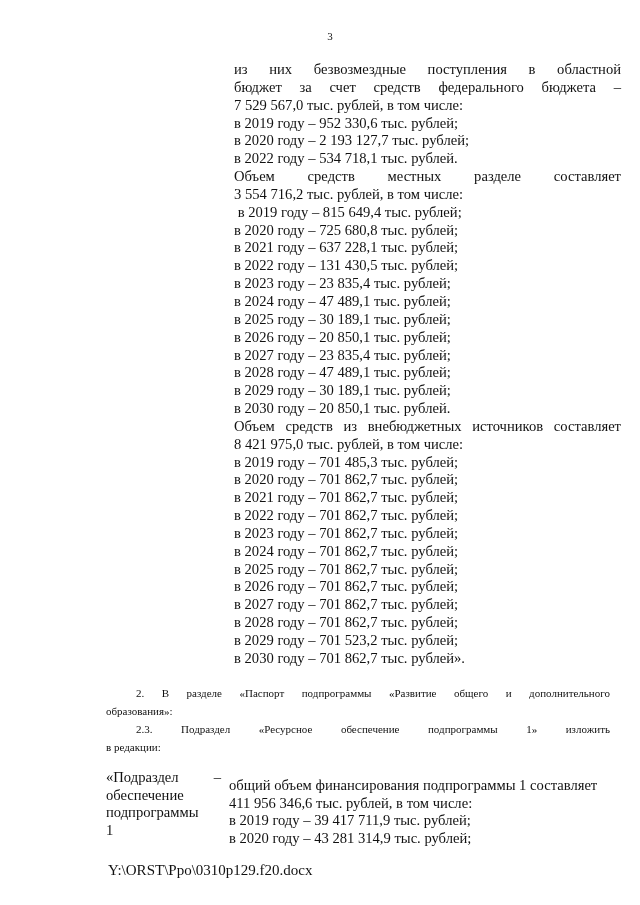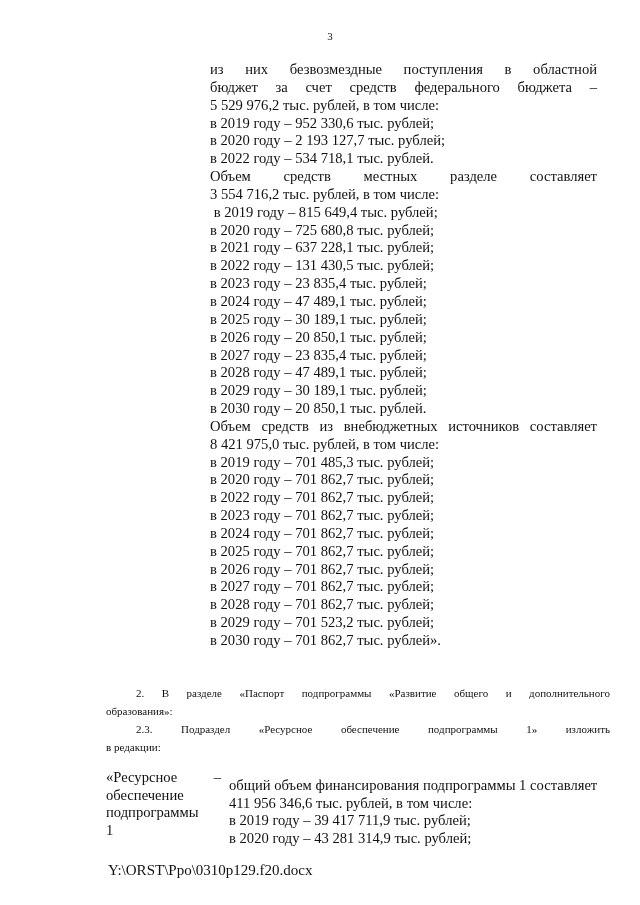--- a/index.html
+++ b/index.html
@@ -1,38 +1,38 @@
 <!DOCTYPE html>
 <html><head>
 <meta charset="utf-8">
 <style>
   html, body { margin: 0; padding: 0; background: #ffffff; }
   body { width: 640px; height: 905px; position: relative; overflow: hidden;
          font-family: "Liberation Serif", "DejaVu Serif", serif; color: #111; }
   .page-num { position: absolute; top: 30px; left: 0; width: 640px; text-align: center; font-size: 11px; margin-left: 10px; }
-  .block { position: absolute; left: 210px; top: 61px; width: 387px; font-size: 14.6px; line-height: 17.85px; }
+  .block { position: absolute; left: 234px; top: 61px; width: 387px; font-size: 14.6px; line-height: 17.85px; }
   .line { white-space: nowrap; height: 17.85px; }
   .just { text-align: justify; text-align-last: justify; white-space: normal; }
   .para { position: absolute; left: 106px; width: 504px; font-size: 11px; line-height: 18px; }
   .para .j { text-align: justify; text-align-last: justify; }
   .table { position: absolute; left: 106px; top: 769px; width: 504px; font-size: 14.6px; line-height: 17.6px; display: flex; }
   .table .col1 { width: 100px; }
   .table .dash { width: 23px; text-align: center; }
   .table .col3 { flex: 1; margin-top: 8px; }
   .footer { position: absolute; left: 108px; top: 862px; font-size: 15px; }
 </style>
 </head>
 <body>
 
 <div class="page-num">3</div>
 
 <div class="block">
   <div class="line just">из них безвозмездные поступления в областной</div>
   <div class="line just">бюджет за счет средств федерального бюджета –</div>
-  <div class="line">5 529 976,2 тыс. рублей, в том числе:</div>
+  <div class="line">7 529 567,0 тыс. рублей, в том числе:</div>
   <div class="line">в 2019 году – 952 330,6 тыс. рублей;</div>
   <div class="line">в 2020 году – 2 193 127,7 тыс. рублей;</div>
   <div class="line">в 2022 году – 534 718,1 тыс. рублей.</div>
 
   <div class="line just">Объем средств местных разделе составляет</div>
   <div class="line">3 554 716,2 тыс. рублей, в том числе:</div>
   <div class="line" style="white-space:pre"> в 2019 году – 815 649,4 тыс. рублей;</div>
   <div class="line">в 2020 году – 725 680,8 тыс. рублей;</div>
   <div class="line">в 2021 году – 637 228,1 тыс. рублей;</div>
   <div class="line">в 2022 году – 131 430,5 тыс. рублей;</div>
@@ -42,20 +42,21 @@
   <div class="line">в 2026 году – 20 850,1 тыс. рублей;</div>
   <div class="line">в 2027 году – 23 835,4 тыс. рублей;</div>
   <div class="line">в 2028 году – 47 489,1 тыс. рублей;</div>
   <div class="line">в 2029 году – 30 189,1 тыс. рублей;</div>
   <div class="line">в 2030 году – 20 850,1 тыс. рублей.</div>
 
   <div class="line just">Объем средств из внебюджетных источников составляет</div>
   <div class="line">8 421 975,0 тыс. рублей, в том числе:</div>
   <div class="line">в 2019 году – 701 485,3 тыс. рублей;</div>
   <div class="line">в 2020 году – 701 862,7 тыс. рублей;</div>
+  <div class="line">в 2021 году – 701 862,7 тыс. рублей;</div>
   <div class="line">в 2022 году – 701 862,7 тыс. рублей;</div>
   <div class="line">в 2023 году – 701 862,7 тыс. рублей;</div>
   <div class="line">в 2024 году – 701 862,7 тыс. рублей;</div>
   <div class="line">в 2025 году – 701 862,7 тыс. рублей;</div>
   <div class="line">в 2026 году – 701 862,7 тыс. рублей;</div>
   <div class="line">в 2027 году – 701 862,7 тыс. рублей;</div>
   <div class="line">в 2028 году – 701 862,7 тыс. рублей;</div>
   <div class="line">в 2029 году – 701 523,2 тыс. рублей;</div>
   <div class="line">в 2030 году – 701 862,7 тыс. рублей».</div>
 </div>
@@ -65,21 +66,21 @@
   <div>образования»:</div>
 </div>
 
 <div class="para" style="top:720px">
   <div class="j" style="padding-left:30px">2.3. Подраздел «Ресурсное обеспечение подпрограммы 1» изложить</div>
   <div>в редакции:</div>
 </div>
 
 <div class="table">
   <div class="col1">
-    <div>«Ресурсное</div>
+    <div>«Подраздел</div>
     <div>обеспечение</div>
     <div>подпрограммы 1</div>
   </div>
   <div class="dash">–</div>
   <div class="col3">
     <div>общий объем финансирования подпрограммы 1 составляет</div>
     <div>411 956 346,6 тыс. рублей, в том числе:</div>
     <div>в 2019 году – 39 417 711,9 тыс. рублей;</div>
     <div>в 2020 году – 43 281 314,9 тыс. рублей;</div>
   </div>

